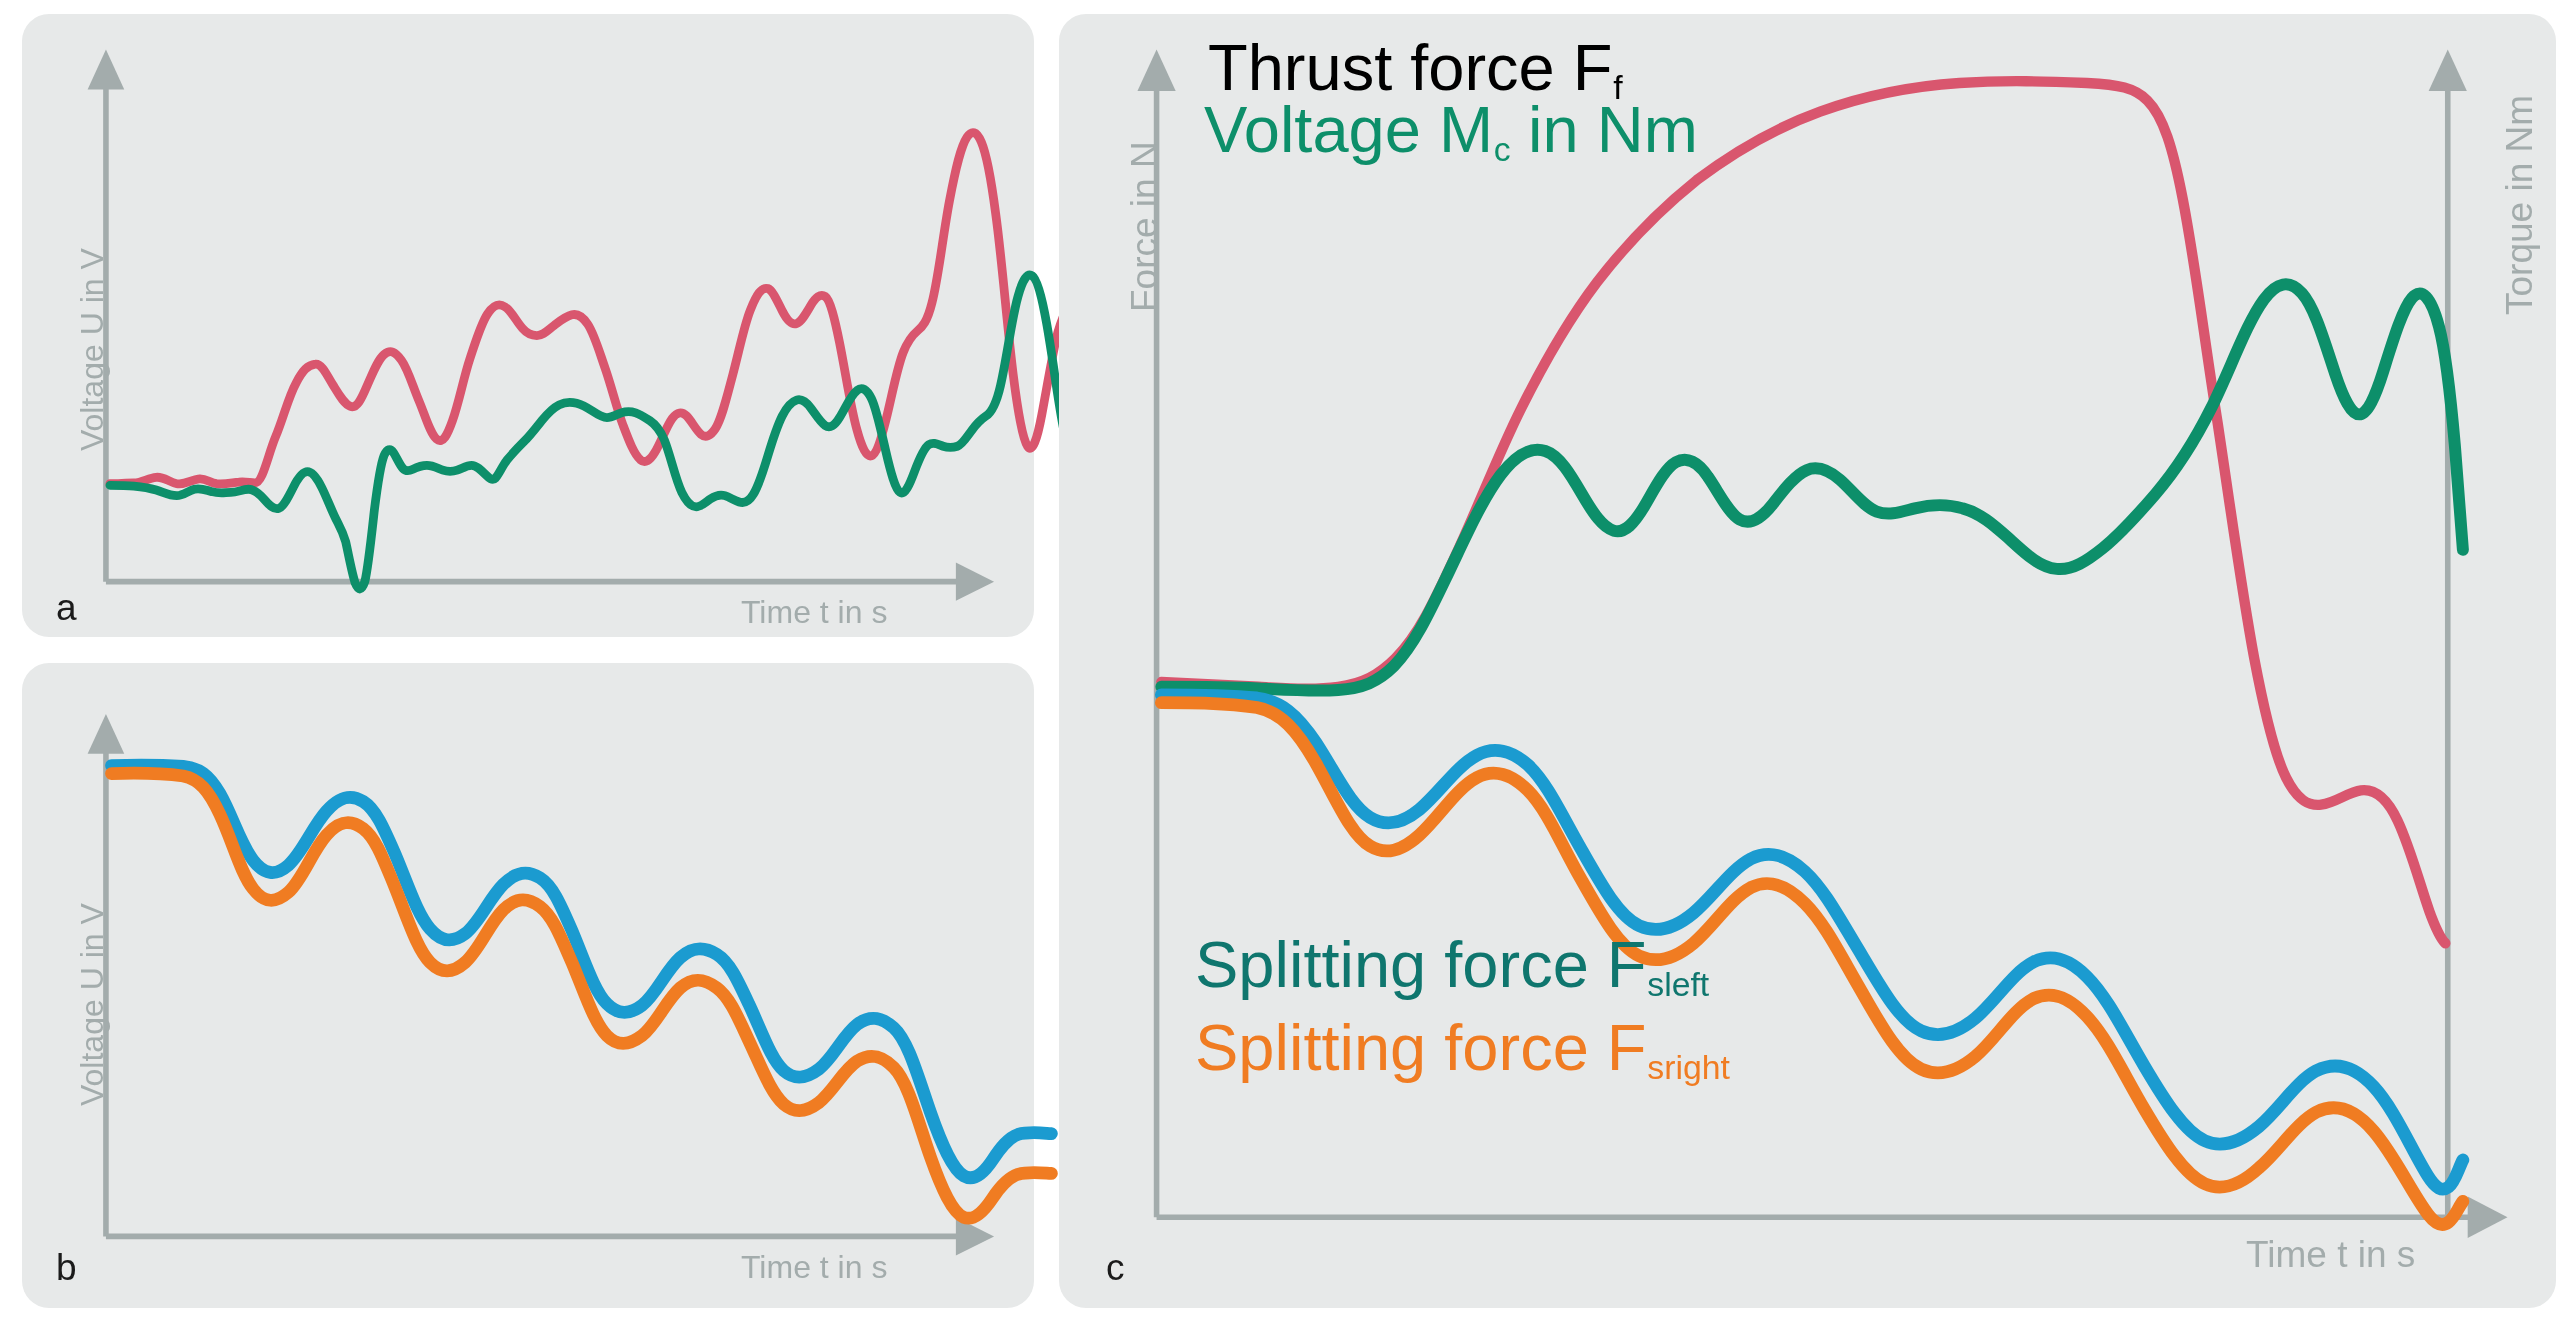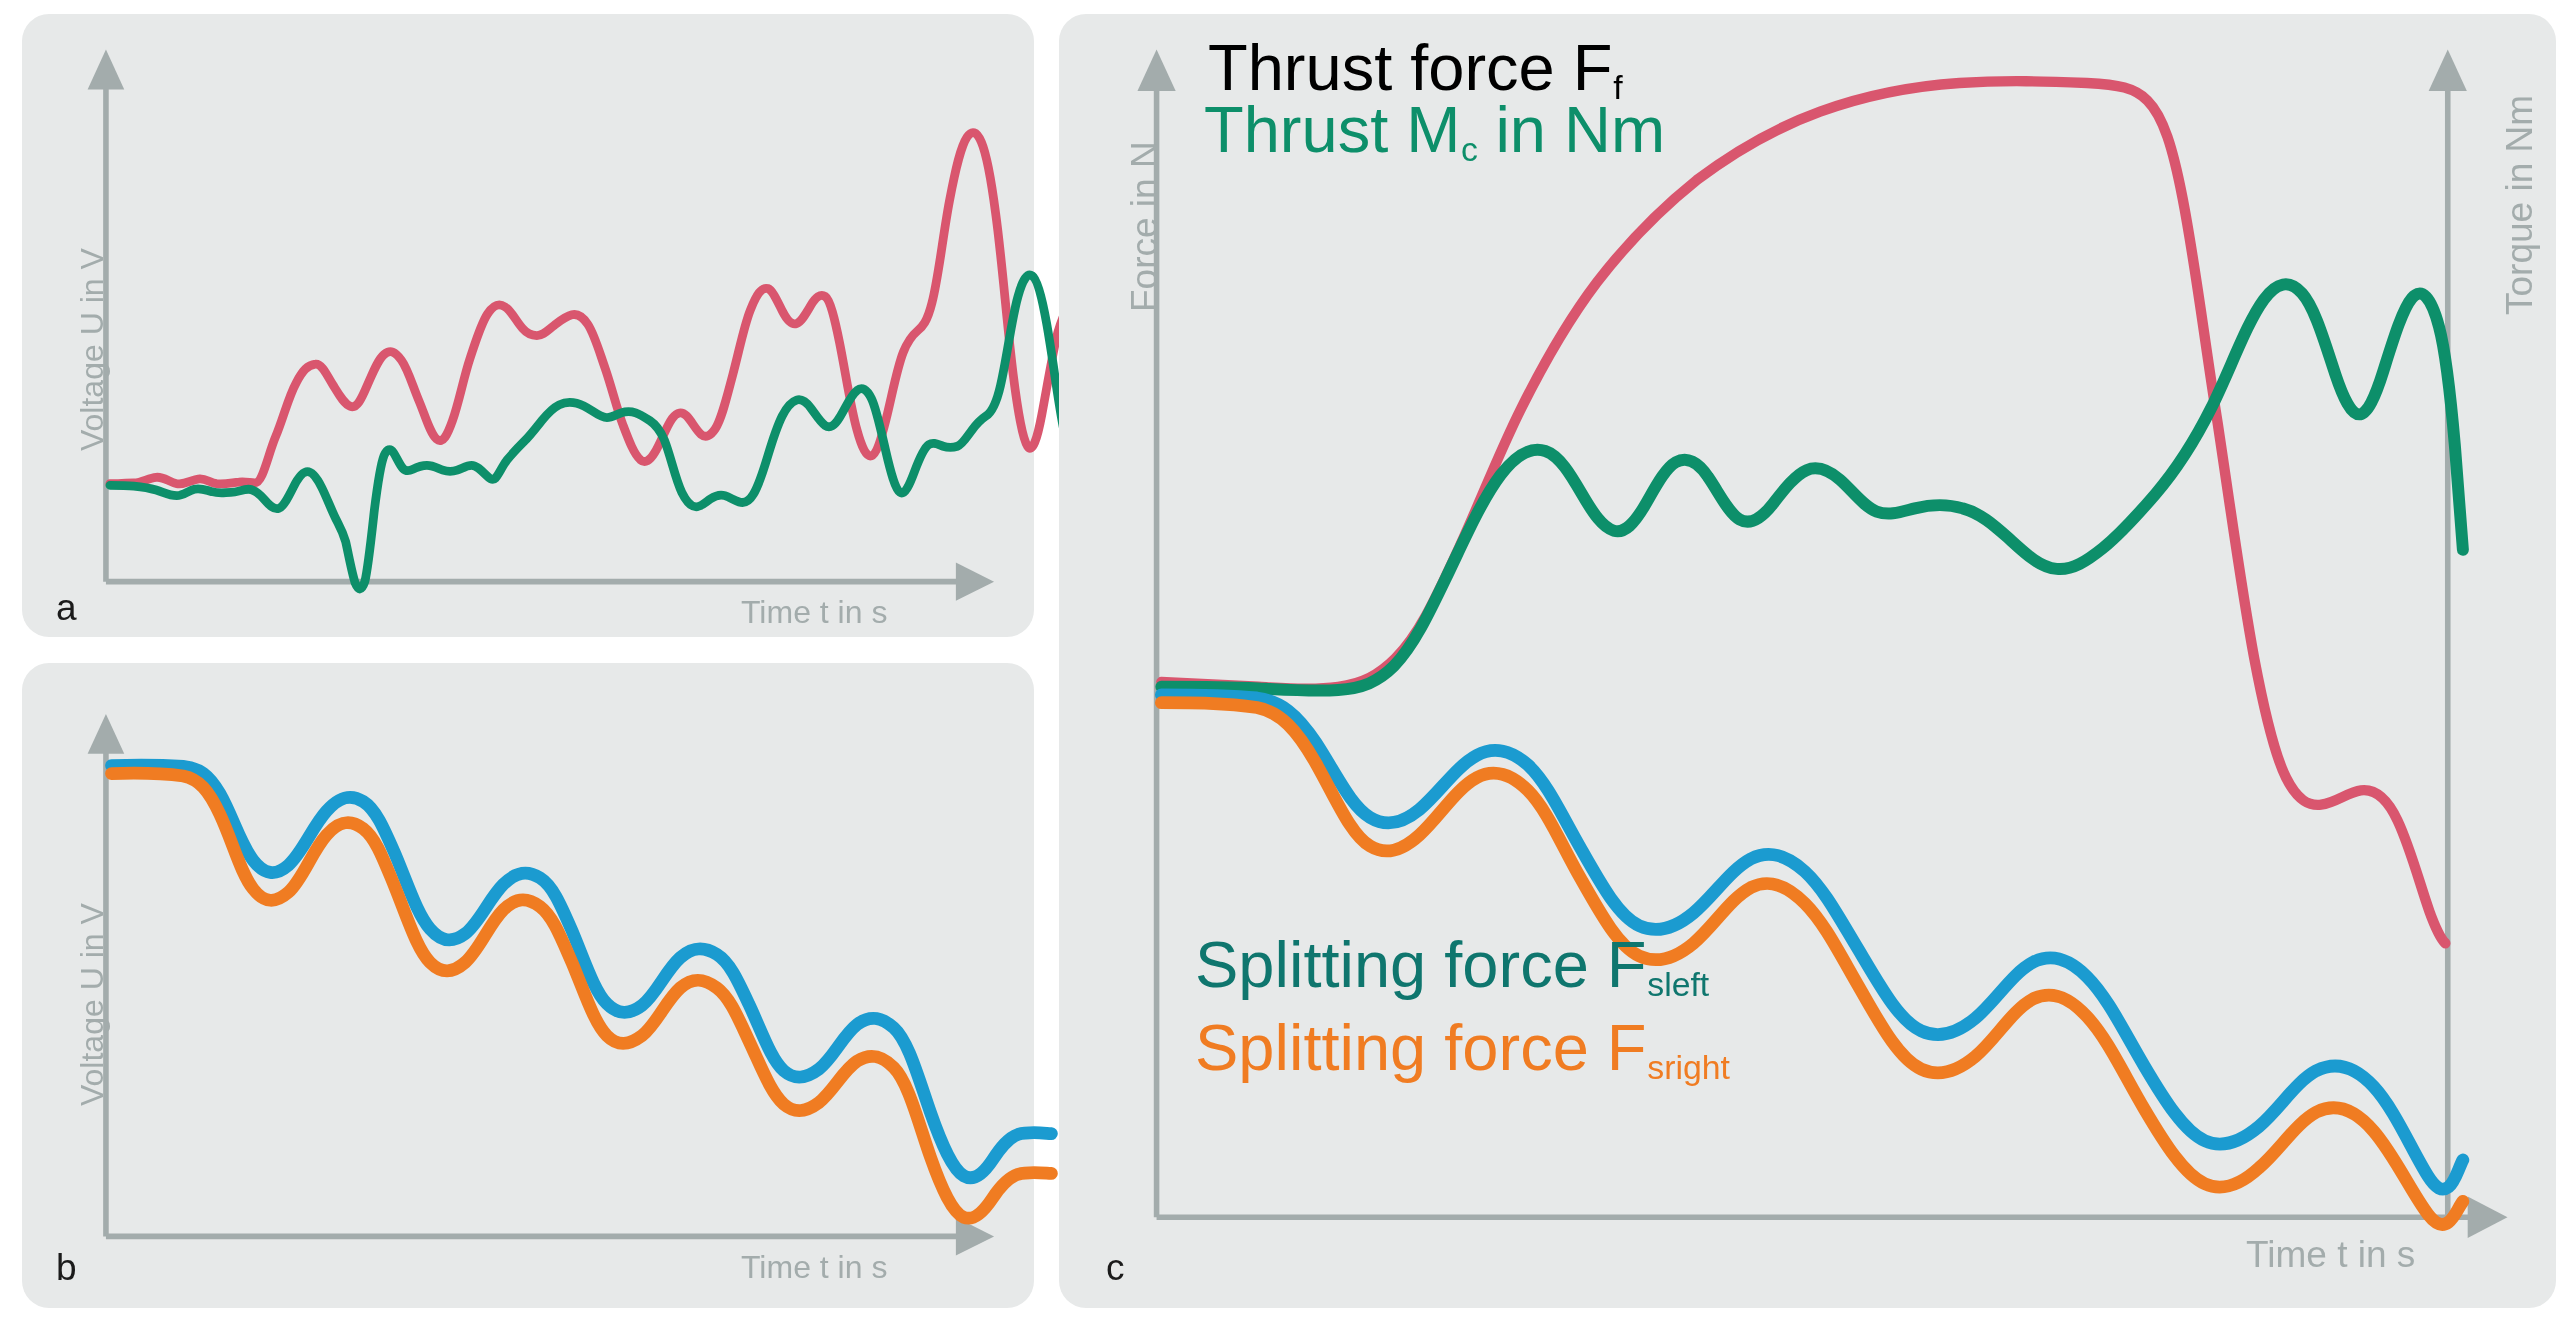--- a/index.html
+++ b/index.html
@@ -317,21 +317,21 @@
 
   <span class="axis-label vertical big" id="label-c-y-right" style="left:2501px; top:315px;">Torque in Nm</span>
 
   <span class="axis-label big" id="label-c-x" style="left:2246px; top:1236px;">Time t in s</span>
 
   <div class="legend" id="legend-thrust">
     <span>Thrust force F</span><sub>f</sub>
   </div>
 
   <div class="legend" id="legend-torque">
-    <span>Thrust M</span><sub>c</sub><span> in Nm</span>
+    <span>Voltage M</span><sub>c</sub><span> in Nm</span>
   </div>
 
   <div class="legend" id="legend-sleft">
     <span>Splitting force F</span><sub>sleft</sub>
   </div>
 
   <div class="legend" id="legend-sright">
     <span>Splitting force F</span><sub>sright</sub>
   </div>
 

